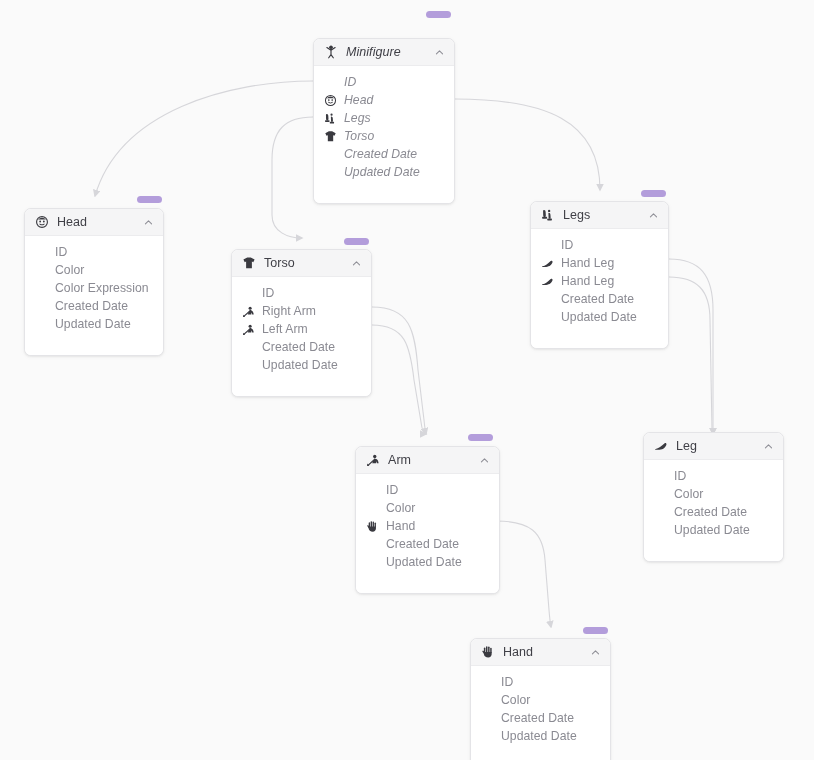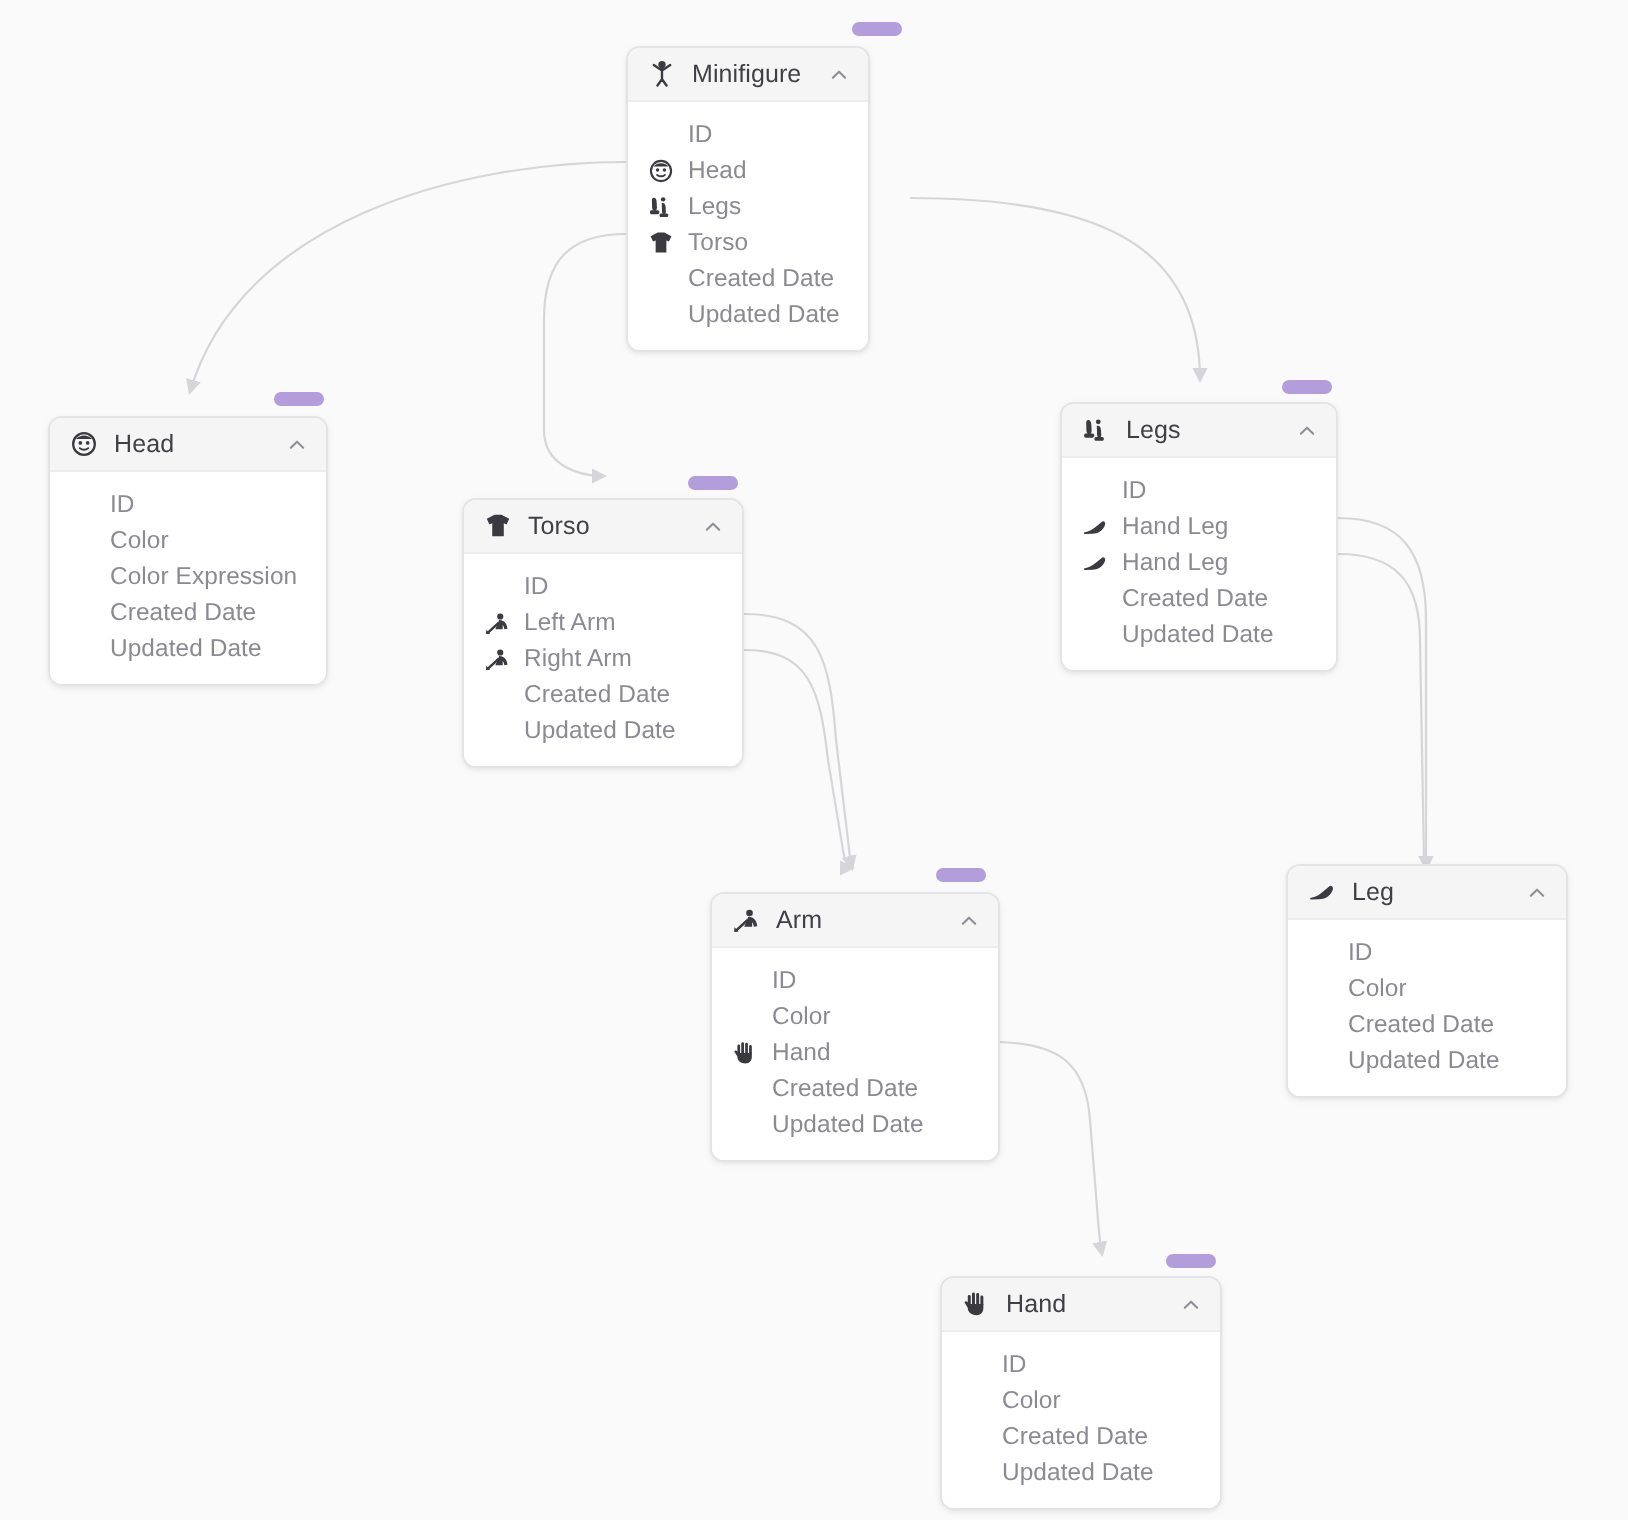--- a/index.html
+++ b/index.html
@@ -49,21 +49,21 @@
     letter-spacing: 0.05px;
     flex: 1 1 auto;
     white-space: nowrap;
   }
   .chev {
     width: 12px; height: 12px;
     flex: 0 0 12px;
     display: flex; align-items: center; justify-content: center;
   }
   .node-body {
-    padding: 7px 0 9px 0;
+    padding: 7px 0 22px 0;
     background: #ffffff;
   }
   .field {
     display: flex;
     align-items: center;
     height: 18px;
     padding: 0 10px 0 10px;
     position: relative;
   }
   .field .ficon {
@@ -107,21 +107,21 @@
         <path d="M 372 307 C 410 307 415 330 418 370 L 424 420 C 425 430 426 434 426 434" marker-end="url(#arrow)" stroke="#d6d6da"></path>
         <path d="M 372 325 C 405 325 410 345 414 380 L 421 422 C 422 430 424 434 426 434" marker-end="url(#arrow)" stroke="#d6d6da"></path>
         <path d="M 669 259 C 700 259 713 275 713 310 L 713 430 C 713 433 713 434 713 434" marker-end="url(#arrow)" stroke="#d6d6da"></path>
         <path d="M 669 277 C 697 277 710 290 710 320 L 712 430 C 713 433 713 434 713 434" marker-end="url(#arrow)" stroke="#d6d6da"></path>
         <path d="M 496 521 C 530 521 543 532 545 560 L 549 610 C 550 622 551 627 551 627" marker-end="url(#arrow)" stroke="#d6d6da"></path>
       </g>
   </svg>
 
   <div id="nodes-layer">
       <div class="handle" style="left: 426px; top: 11px; background: rgb(179, 157, 219);"></div>
-      <div class="node" style="left: 313px; top: 23px; width: 122px;">
+      <div class="node" style="left: 313px; top: 38px; width: 142px; font-style: italic;">
         <div class="node-header">
           <span class="hicon">
             <svg class="ic" width="14" height="14" viewBox="0 0 16 16">
               <g fill="#3a3a40">
                 <circle cx="8" cy="2.6" r="2.1"></circle>
                 <path d="M8 4.6 L8 11 M8 6 L3.3 2.9 M8 6 L12.7 2.9 M8 11 L5.4 14.6 M8 11 L10.6 14.6" stroke="#3a3a40" stroke-width="1.35" stroke-linecap="round" fill="none"></path>
               </g>
             </svg>
           </span>
           <span class="node-title">Minifigure</span>
@@ -302,34 +302,34 @@
             <span class="ficon">
               <svg class="ic" width="13" height="13" viewBox="0 0 16 16">
                 <g fill="#3a3a40">
                   <circle cx="10.0" cy="4.0" r="1.9"></circle>
                   <path d="M9.3 6.2 C11.3 6.2 12.6 7.0 13.4 8.3 C14.0 9.3 14.3 10.5 14.4 11.6 L12.5 11.8 C12.3 10.7 12.0 9.9 11.5 9.3 L11.5 11.8 L7.0 11.8 Z"></path>
                   <path d="M8.6 7.3 L2.1 13.3 C1.7 13.7 1.6 14.2 1.9 14.5 C2.2 14.8 2.7 14.7 3.1 14.3 L9.4 8.6 Z"></path>
                   <path d="M1.4 12.1 L3.9 14.6 L1.2 14.8 Z"></path>
                 </g>
               </svg>
             </span>
-            <span class="field-label">Left Arm</span>
+            <span class="field-label">Right Arm</span>
           </div>
           <div class="field">
             <span class="ficon">
               <svg class="ic" width="13" height="13" viewBox="0 0 16 16">
                 <g fill="#3a3a40">
                   <circle cx="10.0" cy="4.0" r="1.9"></circle>
                   <path d="M9.3 6.2 C11.3 6.2 12.6 7.0 13.4 8.3 C14.0 9.3 14.3 10.5 14.4 11.6 L12.5 11.8 C12.3 10.7 12.0 9.9 11.5 9.3 L11.5 11.8 L7.0 11.8 Z"></path>
                   <path d="M8.6 7.3 L2.1 13.3 C1.7 13.7 1.6 14.2 1.9 14.5 C2.2 14.8 2.7 14.7 3.1 14.3 L9.4 8.6 Z"></path>
                   <path d="M1.4 12.1 L3.9 14.6 L1.2 14.8 Z"></path>
                 </g>
               </svg>
             </span>
-            <span class="field-label">Right Arm</span>
+            <span class="field-label">Left Arm</span>
           </div>
           <div class="field">
             <span class="fspace"></span>
             <span class="field-label">Created Date</span>
           </div>
           <div class="field">
             <span class="fspace"></span>
             <span class="field-label">Updated Date</span>
           </div>
         </div>

